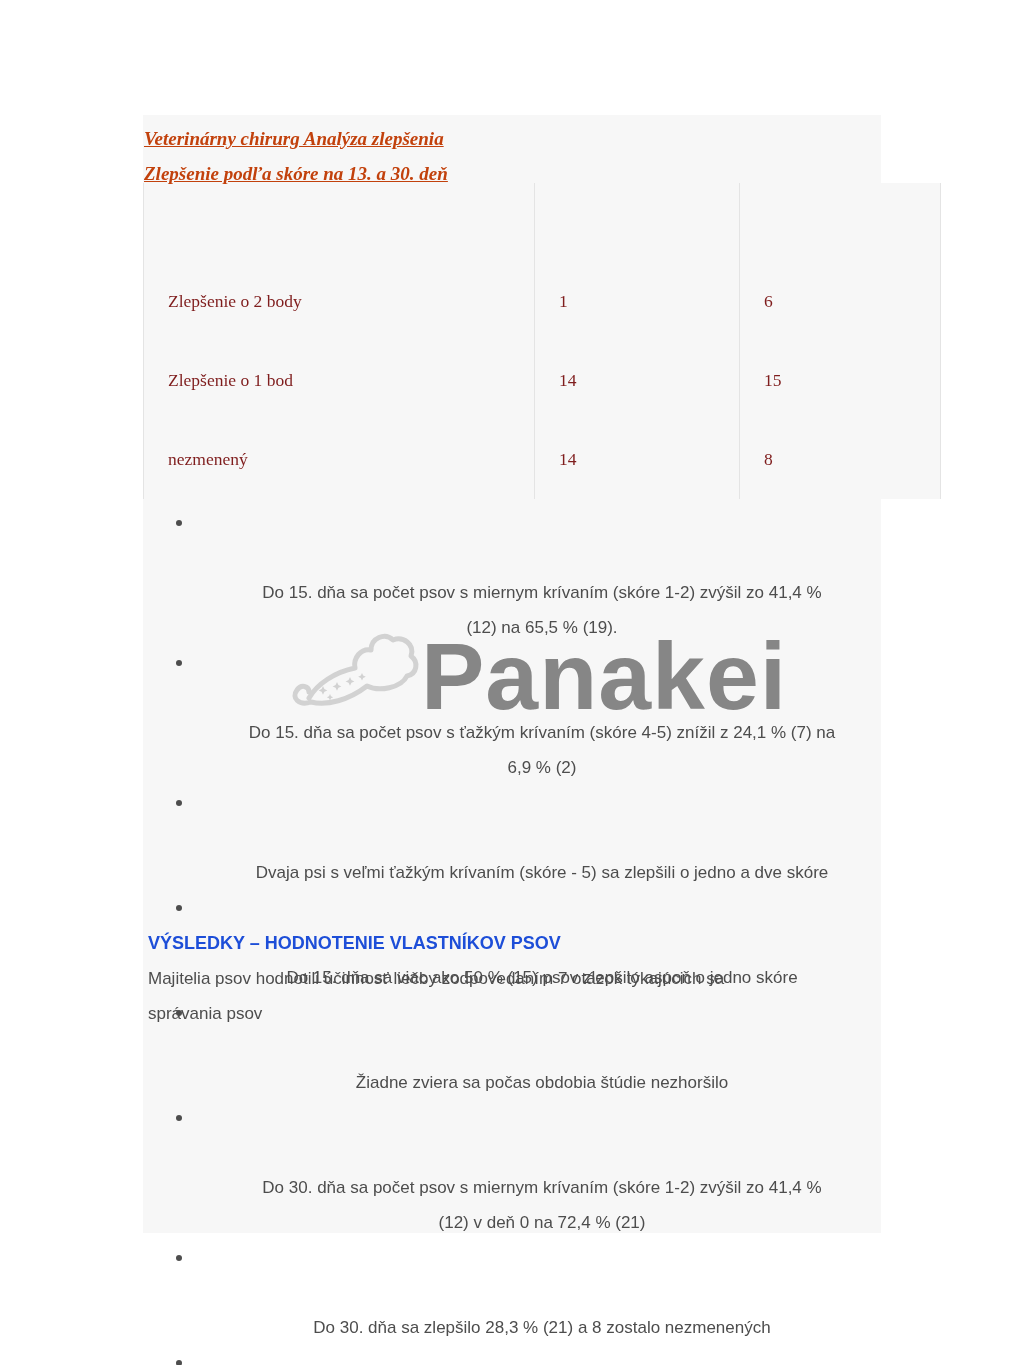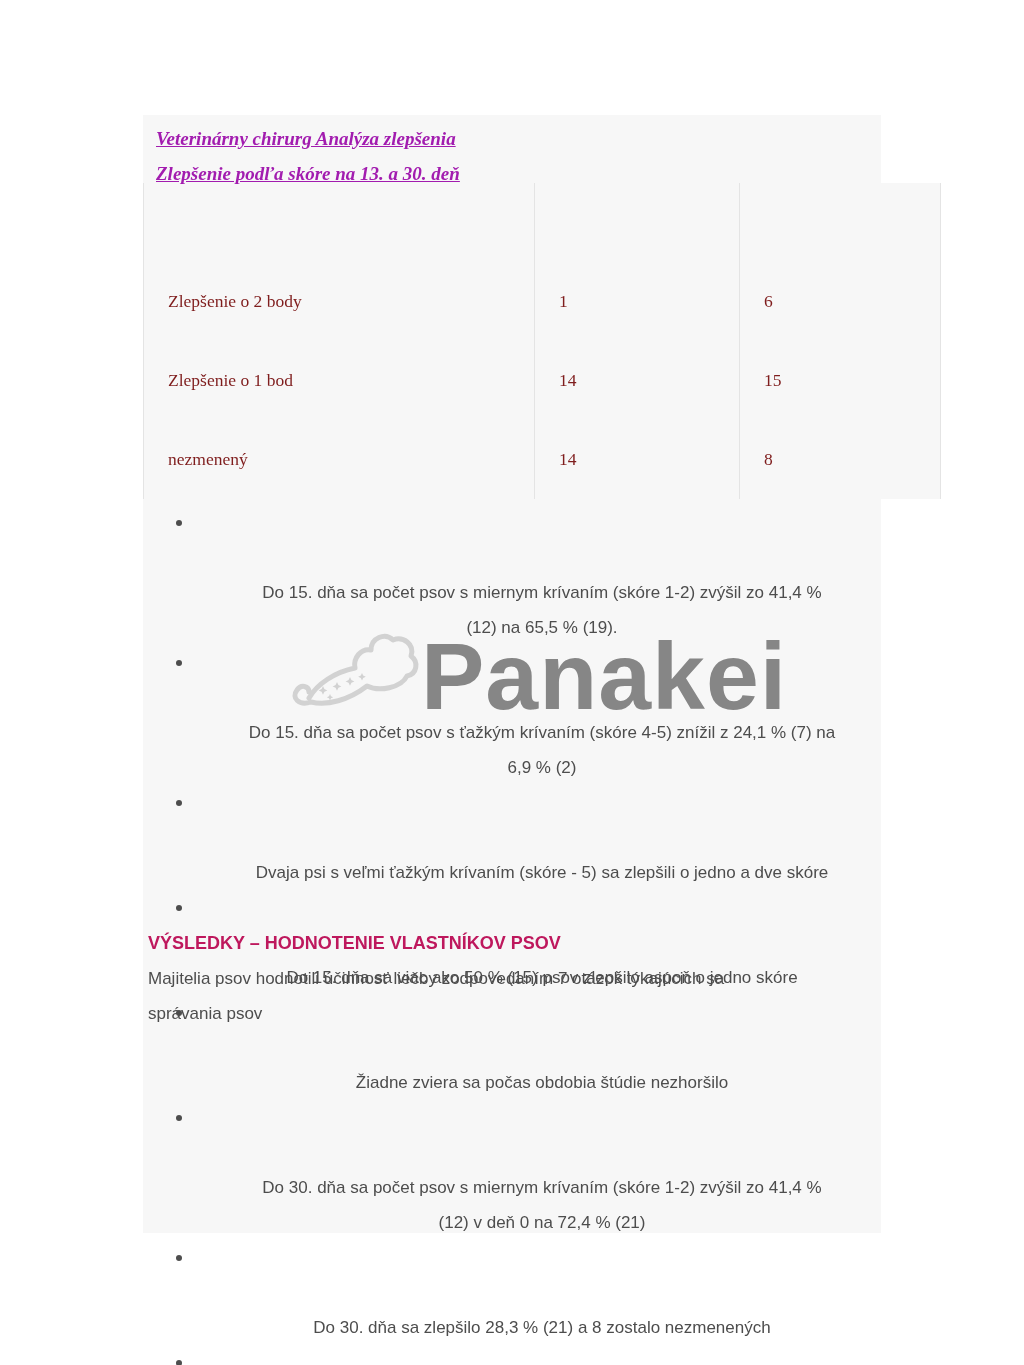--- a/index.html
+++ b/index.html
@@ -27,26 +27,26 @@
     font-size:95px; line-height:95px;
     letter-spacing:1px;
     color:#737373;
     opacity:0.85;
   }
 
   .content { position:absolute; z-index:2; color:#4d4d4d; }
 
   
   .doc-heading {
-    left:156px;
+    left:144px;
     font-family:"Liberation Serif", serif;
     font-weight:bold; font-style:italic;
     text-decoration:underline;
     font-size:19px; line-height:35px;
-    color:#a21caf;
+    color:#c2410c;
     white-space:nowrap;
   }
   #heading-1 { top:121px; }
   #heading-2 { top:156px; }
 
   
   #score-table {
     position:absolute; z-index:2;
     left:143px; top:183px; width:798px; height:316px;
     border-left:1px solid #e4e4e4;
@@ -76,21 +76,21 @@
   .bullet-dot {
     position:absolute; left:28px; top:15px;
     width:6px; height:6px; border-radius:50%;
     background:#4d4d4d;
   }
 
   
   #section-heading {
     left:148px; top:926px;
     font-size:18px; font-weight:bold; line-height:35px;
-    color:#be185d;
+    color:#1d4ed8;
     white-space:nowrap;
   }
   #owners-paragraph {
     left:148px; top:961px; width:733px;
     font-size:17px; line-height:35px;
     white-space:pre-line;
   }
   #numbered-list { left:148px; top:1031px; width:733px; }
   .num-item { font-size:17px; line-height:35px; white-space:nowrap; }
 </style>

